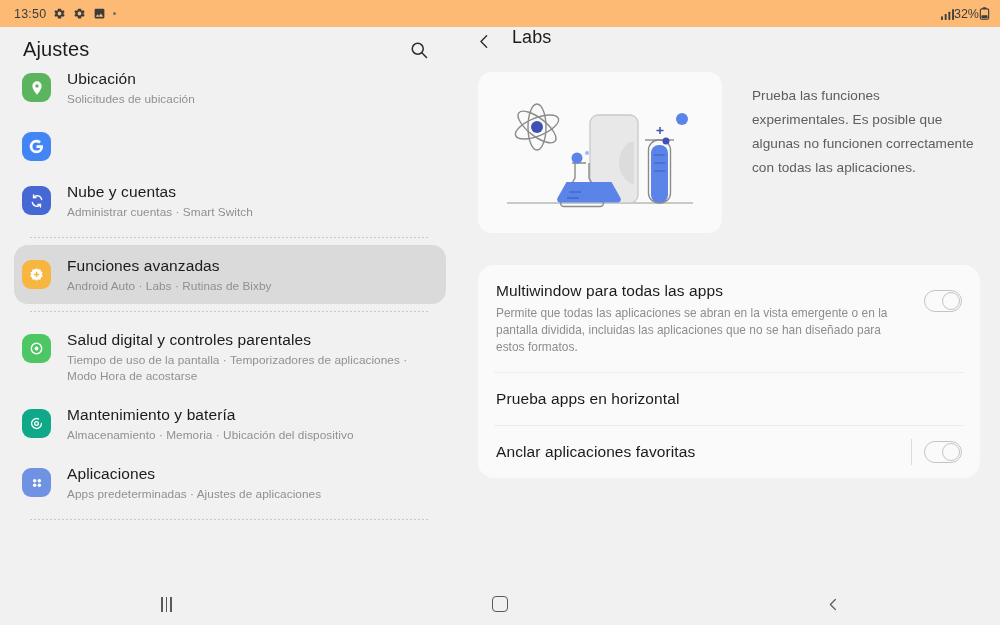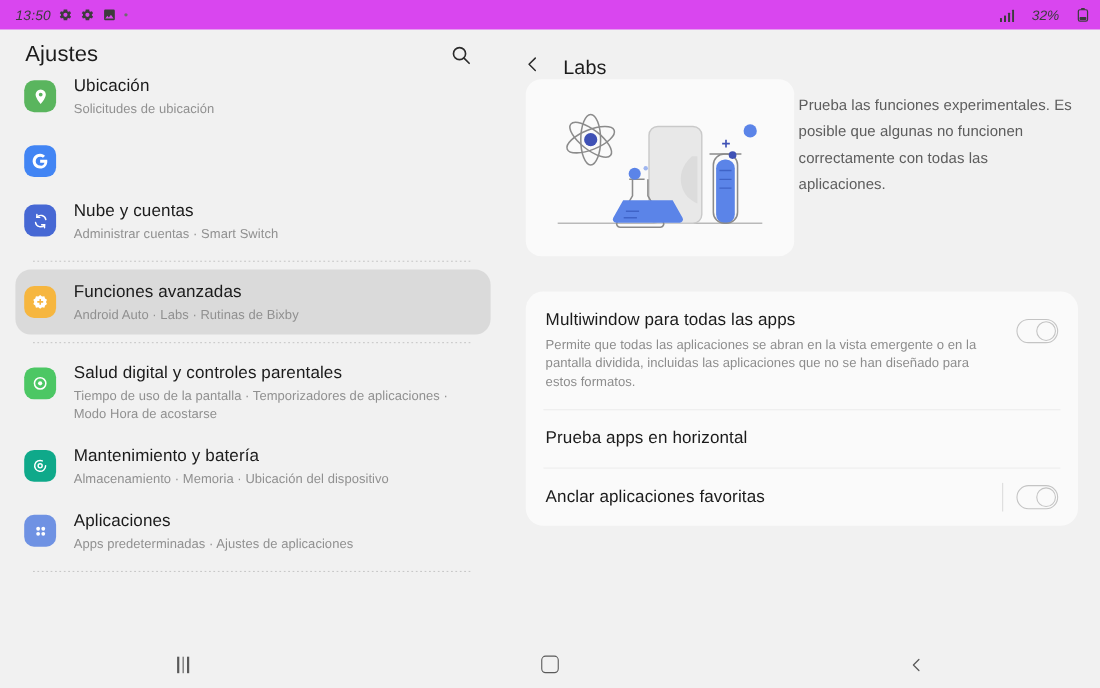--- a/index.html
+++ b/index.html
@@ -9,24 +9,24 @@
     font-family: "Liberation Sans", sans-serif;
     overflow: hidden;
     -webkit-font-smoothing: antialiased;
   }
   .screen { position: relative; width: 1000px; height: 625px; background: #f1f1f1; }
 
   
   .statusbar {
     position: absolute; top: 0; left: 0; width: 1000px; height: 27px;
     display: flex; align-items: center; justify-content: space-between;
-    padding: 0 10px 0 14px; background: #d946ef; font-style: italic;
+    padding: 0 10px 0 14px; background: #fdba74;
   }
   .sb-left { display: flex; align-items: center; gap: 7px; }
-  .sb-right { display: flex; align-items: center; gap: 16px; }
+  .sb-right { display: flex; align-items: center; gap: 0; }
   .sb-time { font-size: 12.5px; color: #3c3c3c; letter-spacing: .2px; }
   .sb-ico { display: inline-flex; align-items: center; justify-content: center; color: #3c3c3c; }
   .sb-dot { width: 3px; height: 3px; border-radius: 50%; background: #6d6d6d; display: inline-block; }
   .sb-batt-text { font-size: 12.5px; color: #3c3c3c; }
 
   
   .left-pane {
     position: absolute; top: 27px; left: 0; width: 460px; height: 556px;
     background: #f1f1f1; overflow: hidden;
   }
@@ -57,25 +57,25 @@
     height: 1px; margin: 7px 16px 7px 16px;
     background-image: linear-gradient(to right, #c8c8c8 0 2px, transparent 2px 4px);
     background-size: 4px 1px; background-repeat: repeat-x;
   }
 
   
   .right-pane {
     position: absolute; top: 27px; left: 460px; width: 540px; height: 556px;
     background: #f1f1f1; overflow: hidden;
   }
-  .right-header { height: 45px; display: flex; align-items: flex-end; padding-left: 10px; gap: 14px; }
+  .right-header { height: 45px; display: flex; align-items: flex-start; padding-left: 10px; gap: 14px; }
   .back-btn { width: 28px; height: 28px; display: flex; align-items: center; justify-content: center; cursor: pointer; }
   .right-title { font-size: 18px; color: #1c1c1c; letter-spacing: .1px; }
 
-  .hero-row { display: flex; gap: 4px; padding: 0 20px 0 18px; align-items: flex-start; }
+  .hero-row { display: flex; gap: 30px; padding: 0 20px 0 18px; align-items: flex-start; }
   .hero-card {
     width: 244px; height: 161px; background: #fafafa; border-radius: 14px;
     flex: 0 0 auto; display: flex; align-items: center; justify-content: center;
   }
   .hero-text {
     flex: 1 1 auto; font-size: 13.6px; line-height: 24px; color: #5d5d5d;
     padding-top: 12px; letter-spacing: .05px;
   }
 
   .pref-card {

